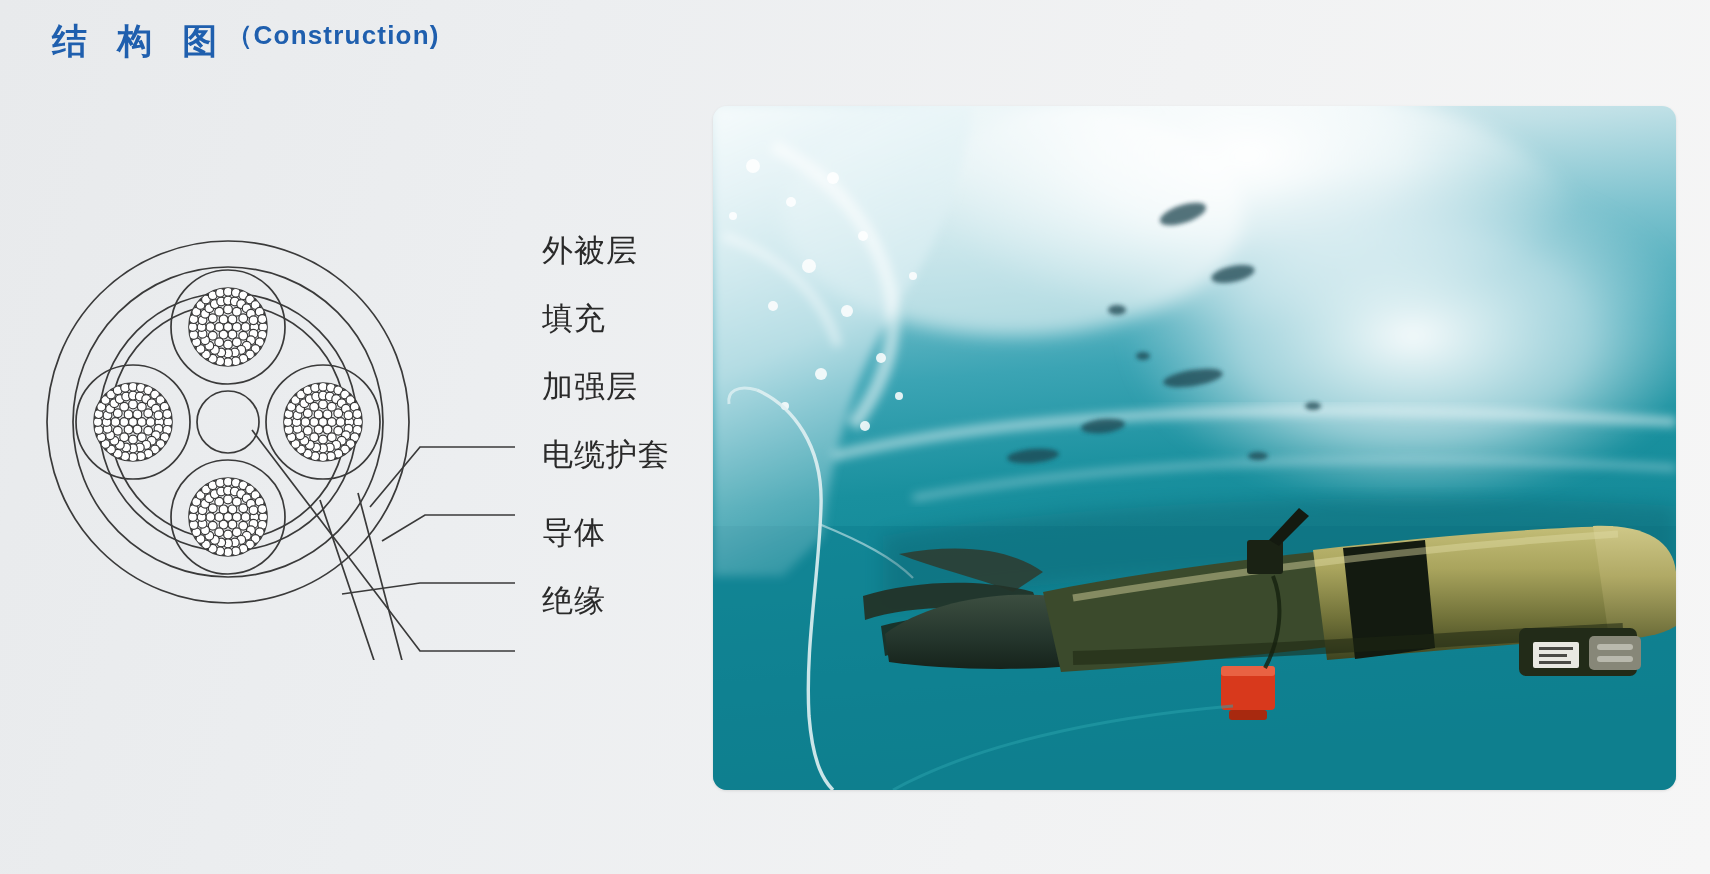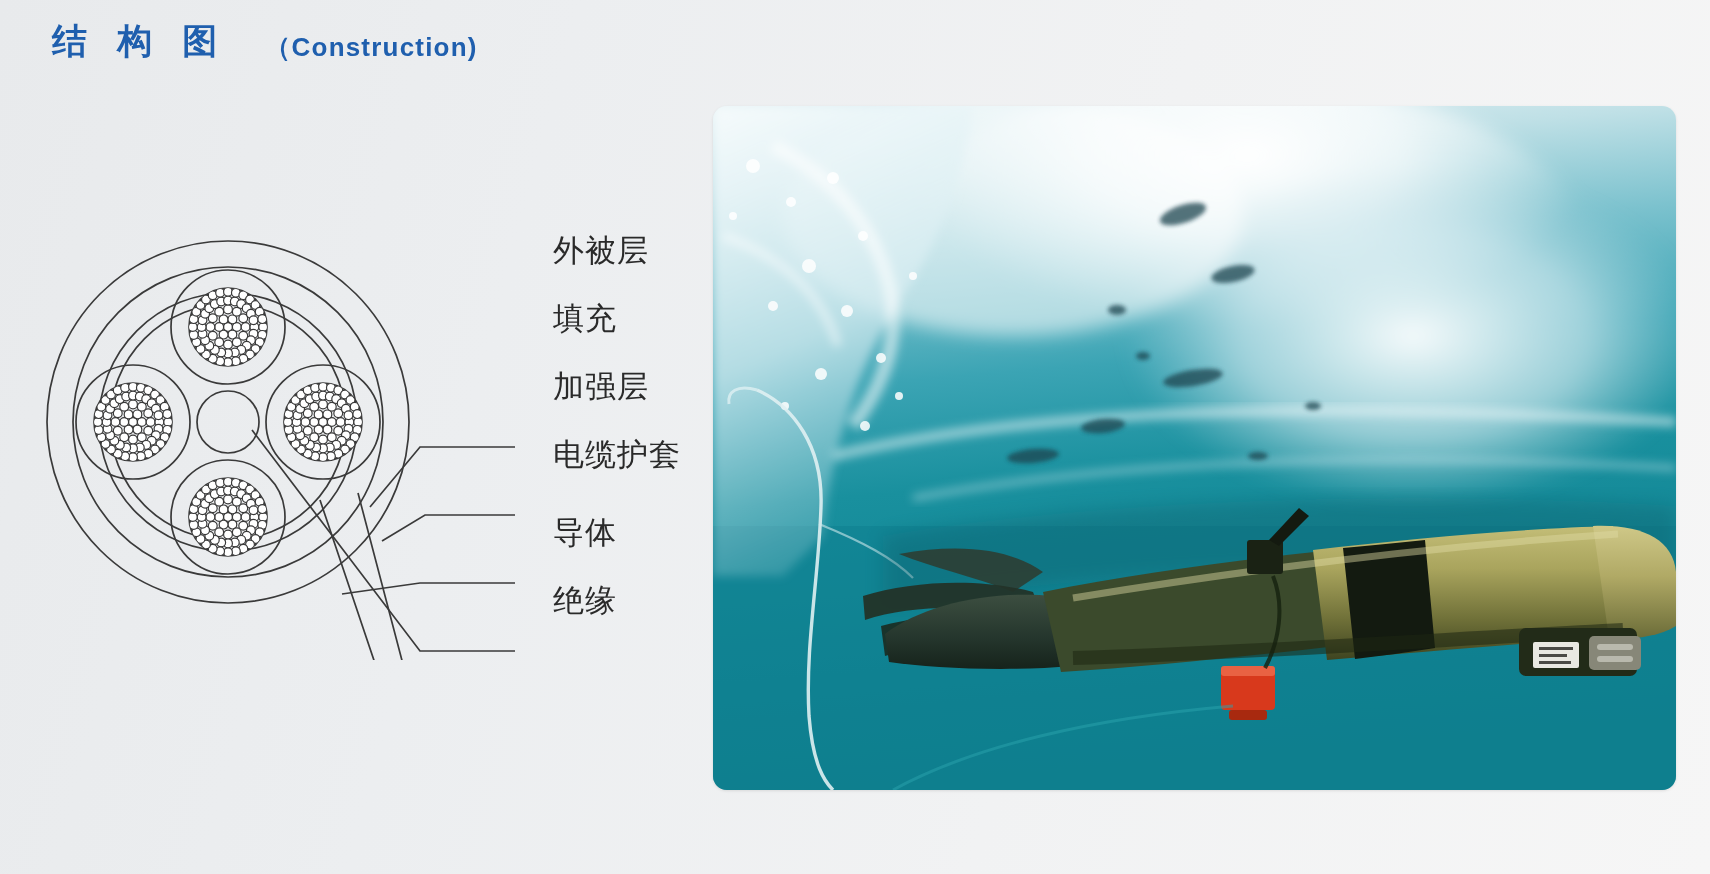--- a/index.html
+++ b/index.html
@@ -15,23 +15,22 @@
     background: linear-gradient(105deg, #e8eaec 0%, #eceef0 30%, #f1f2f3 62%, #f6f6f6 100%);
     position: relative;
   }
 
   
   .title-block {
     position: absolute;
     left: 52px;
     top: 18px;
     display: flex;
-    align-items: flex-end;
+    align-items: flex-start;
     white-space: nowrap;
-    gap: 38px;
   }
   .title-cn {
     font-size: 35px;
     font-weight: bold;
     color: #1f5fae;
     letter-spacing: 9px;
     font-family: "DejaVu Sans", "Liberation Sans", sans-serif;
   }
   .title-en {
     font-size: 26px;
@@ -55,21 +54,21 @@
   .label-list {
     position: absolute;
     left: 0;
     top: 0;
     width: 720px;
     height: 470px;
     pointer-events: none;
   }
   .cable-label {
     position: absolute;
-    left: 533px;
+    left: 522px;
     font-size: 31px;
     color: #2a2a2a;
     letter-spacing: 1px;
     white-space: nowrap;
     font-family: "DejaVu Sans", "Liberation Sans", sans-serif;
     pointer-events: auto;
   }
 
   
   .photo {

